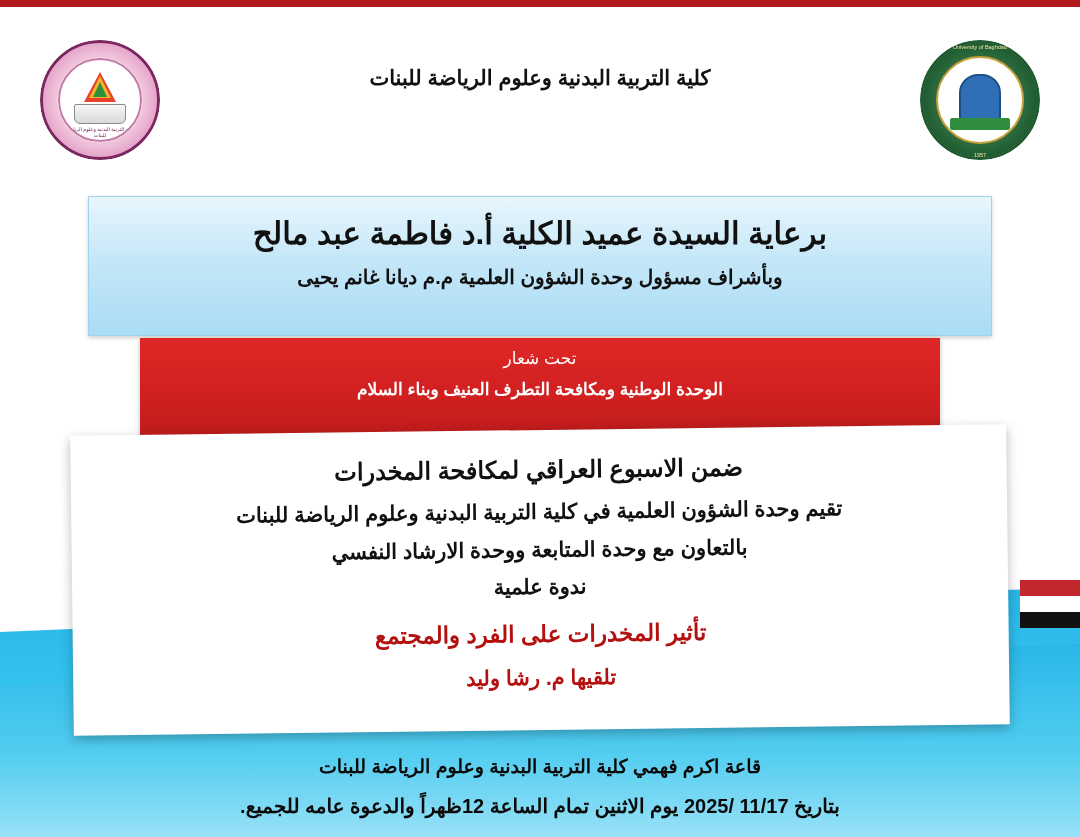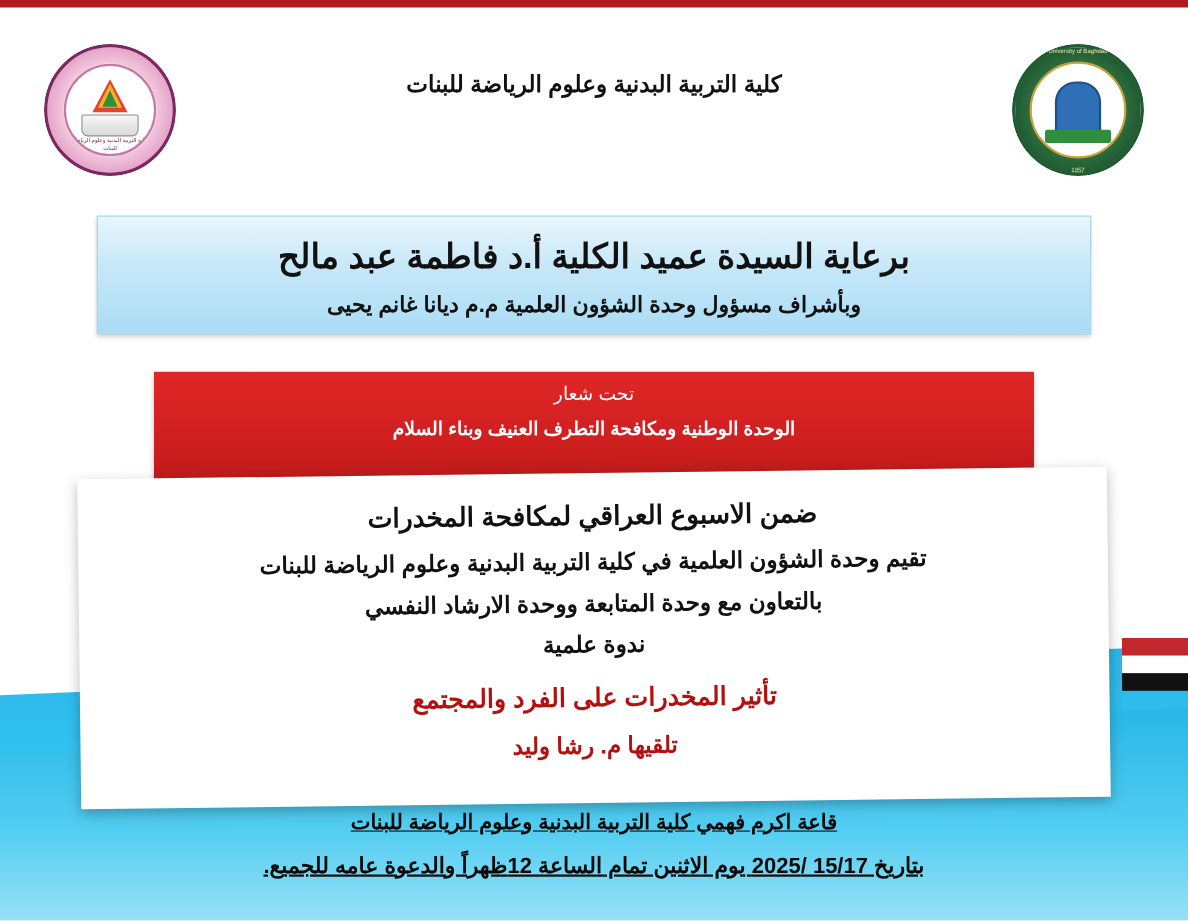--- a/index.html
+++ b/index.html
@@ -88,21 +88,21 @@
   }
   .header-text .l1 { font-size: 21px; }
   .header-text .l2 { font-size: 21px; }
 
   
   .patron-box {
     position: absolute;
     left: 88px;
     top: 196px;
     width: 904px;
-    height: 108px;
+    height: 140px;
     background: linear-gradient(180deg, #e9f6fd 0%, #c5e7f8 45%, #aadcf4 100%);
     border: 1px solid #9fd2ec;
     box-shadow: 0 2px 4px rgba(0,0,0,0.18);
     text-align: center;
     box-sizing: border-box;
     padding-top: 16px;
   }
   .patron-line1 {
     font-size: 31px;
     font-weight: bold;
@@ -161,25 +161,24 @@
   .m2 { font-size: 21px; font-weight: bold; color: #111111; line-height: 1.5; margin-top: 8px;}
   .m3 { font-size: 21px; font-weight: bold; color: #111111; line-height: 1.5; margin-top: 6px;}
   .m4 { font-size: 21px; font-weight: bold; color: #111111; line-height: 1.5; margin-top: 6px;}
   .m5 { font-size: 23px; font-weight: bold; color: #b3100f; margin-top: 18px; }
   .m6 { font-size: 21px; font-weight: bold; color: #b3100f; margin-top: 18px; }
 
   
   .footer {
     position: absolute;
     left: 0; right: 0;
-    bottom: 33px;
+    bottom: 15px;
     text-align: center;
     color: #0a0a0a;
     font-weight: bold;
-    text-decoration: underline;
   }
   .f1 { font-size: 19px; line-height: 1.6; }
   .f2 { font-size: 20px; line-height: 1.6; margin-top: 8px; }
 
   
   .logo-left .ring {
     position: absolute; inset: 0;
     border-radius: 50%;
     background: radial-gradient(circle at 50% 50%, #ffffff 52%, #f2c6dd 53%, #e3a3c8 72%, #8c2f6b 74%, #ffffff 100%);
     border: 3px solid #7b2760;
@@ -337,16 +336,16 @@
     <div class="m1">ضمن الاسبوع العراقي لمكافحة المخدرات</div>
     <div class="m2">تقيم وحدة الشؤون العلمية في كلية التربية البدنية وعلوم الرياضة للبنات</div>
     <div class="m3">بالتعاون مع وحدة المتابعة ووحدة الارشاد النفسي</div>
     <div class="m4">ندوة علمية</div>
     <div class="m5">تأثير المخدرات على الفرد والمجتمع</div>
     <div class="m6">تلقيها م. رشا وليد</div>
   </div>
 
   <div class="footer">
     <div class="f1">قاعة اكرم فهمي كلية التربية البدنية وعلوم الرياضة للبنات</div>
-    <div class="f2">بتاريخ 15/17 /2025 يوم الاثنين تمام الساعة 12ظهراً والدعوة عامه للجميع.</div>
+    <div class="f2">بتاريخ 11/17 /2025 يوم الاثنين تمام الساعة 12ظهراً والدعوة عامه للجميع.</div>
   </div>
 
 </div>
 
 </body></html>

